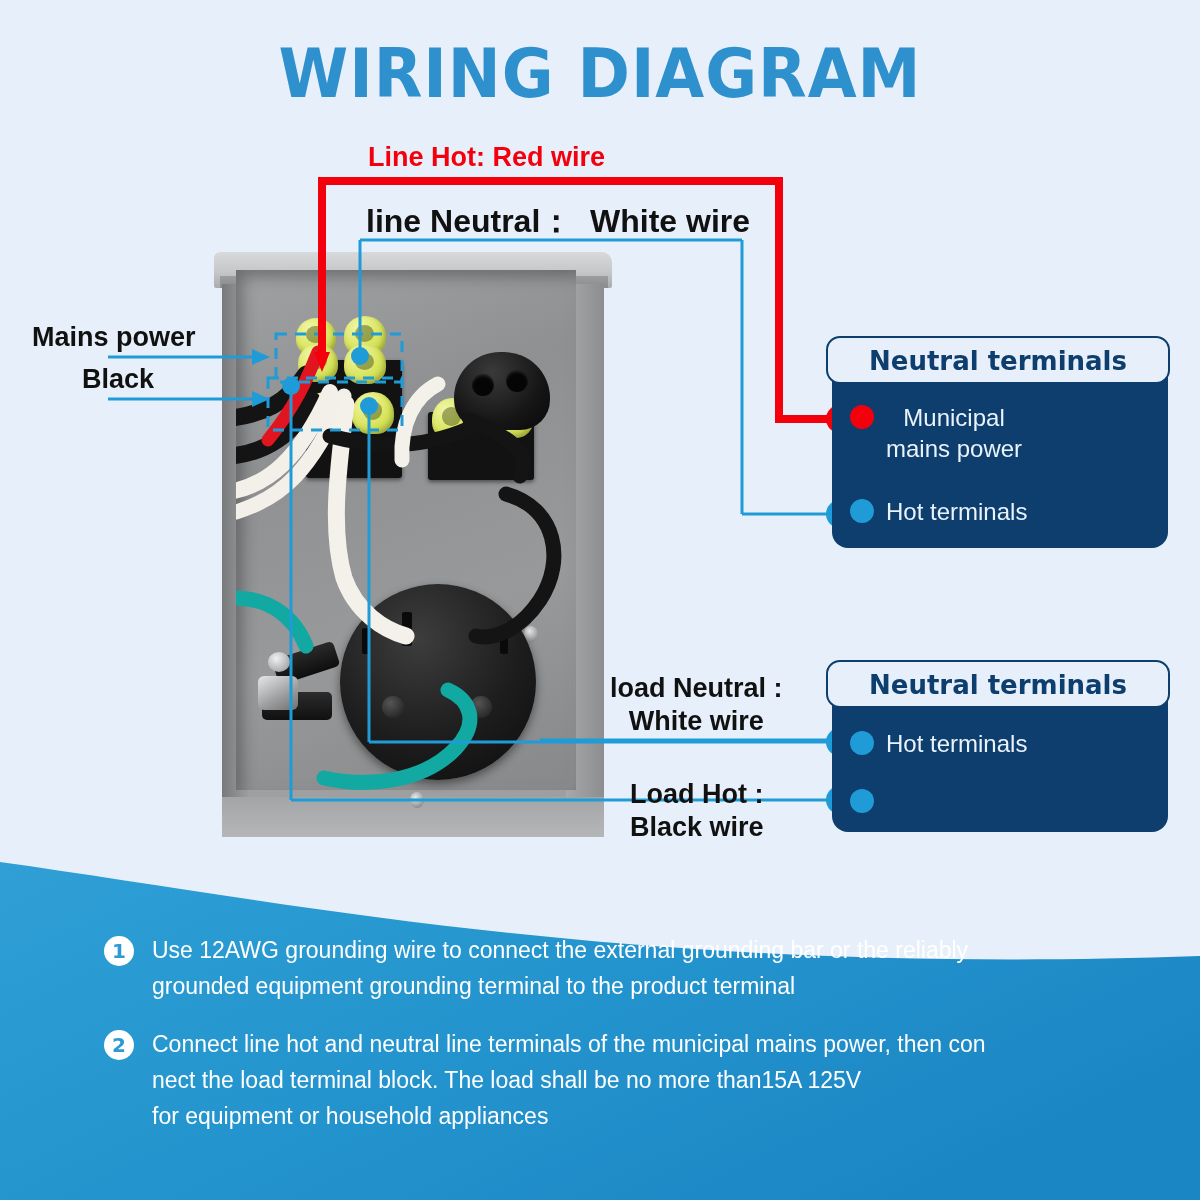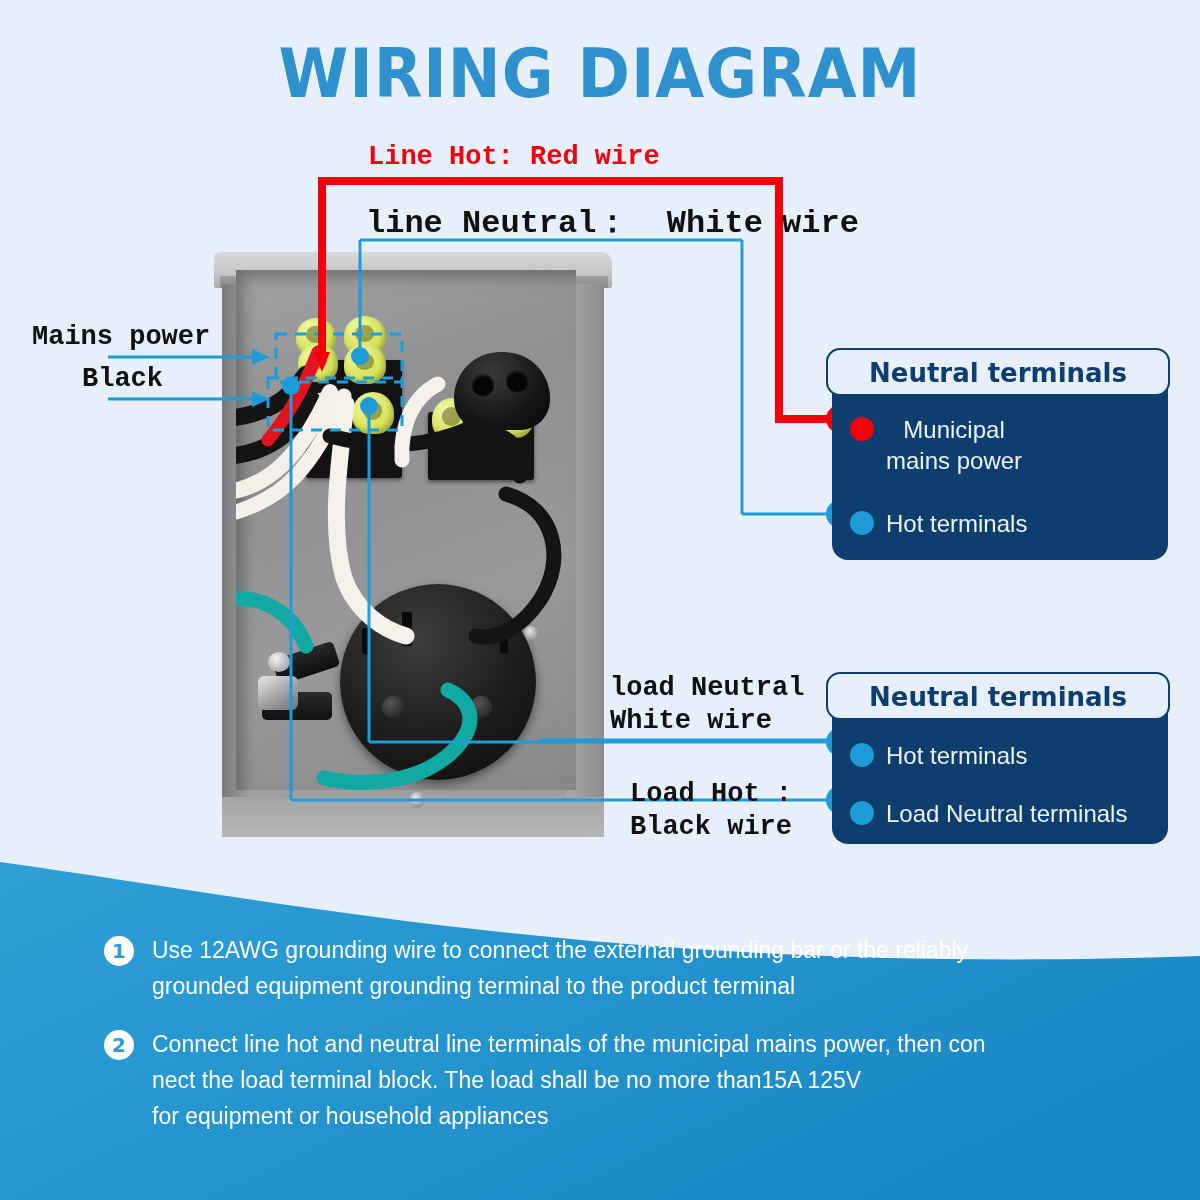--- a/index.html
+++ b/index.html
@@ -19,21 +19,21 @@
     font-size:68px;line-height:72px;
     font-weight:bold;
     letter-spacing:1px;
     color:#2e90cc;
     font-family:"DejaVu Sans", sans-serif;
     transform:scaleX(0.93);
   }
 
   
   .lbl{position:absolute;font-weight:bold;color:#111;
-       font-family:Liberation Mono, monospace;white-space:pre;}
+       font-family:Liberation Sans, sans-serif;white-space:pre;text-align:center;}
   .lbl.red{color:#f4000c;}
 
   
   .photo{position:absolute;left:214px;top:252px;width:398px;height:585px;}
   .encl-lid{
     position:absolute;left:0;top:0;width:398px;height:36px;
     background:linear-gradient(180deg,#d8d9da 0%,#c6c7c8 55%,#a9abac 100%);
     border-radius:6px 10px 2px 2px;
   }
   .encl-lid:after{
@@ -88,21 +88,21 @@
     border-radius:46px 46px 30px 30px;
     background:radial-gradient(circle at 40% 26%,#3a3a3a,#161616 60%,#080808 100%);
   }
   .plughole{position:absolute;width:22px;height:22px;border-radius:50%;background:#050505;
     box-shadow:inset 0 2px 3px rgba(255,255,255,.13);}
 
   
   svg.layer{position:absolute;left:0;top:0;width:1200px;height:1200px;overflow:visible;}
 
   
-  .callout{position:absolute;width:348px;margin-top:12px;}
+  .callout{position:absolute;width:348px;}
   .callout .cbody{
     position:absolute;left:6px;top:26px;width:336px;
     background:#0d3e6e;border-radius:16px;
   }
   .callout .chead{
     position:absolute;left:0;top:0;width:344px;height:48px;
     background:#e7f0fa;border:2px solid #0d3e6e;border-radius:14px;
     box-sizing:border-box;
   }
   .callout .chead span{
@@ -288,21 +288,20 @@
     <div class="cbody" style="height:146px;"></div>
     <div class="chead">
       <span>Neutral terminals</span>
     </div>
     <div class="crow" style="left:24px;top:68px;width:310px;">
       <div class="cdot blue"></div>
       <div class="ctext">Hot terminals</div>
     </div>
     <div class="crow" style="left:24px;top:126px;width:318px;">
       <div class="cdot blue"></div>
-      <div class="ctext">Load Neutral terminals</div>
     </div>
   </div>
 
   <svg class="wave" viewBox="0 0 1200 352" preserveAspectRatio="none">
     <defs>
       <linearGradient id="bandgrad" x1="0" y1="0" x2="1" y2="0.6">
         <stop offset="0%" stop-color="#2f9fd6"></stop>
         <stop offset="55%" stop-color="#2393cd"></stop>
         <stop offset="100%" stop-color="#1b86c4"></stop>
       </linearGradient>

